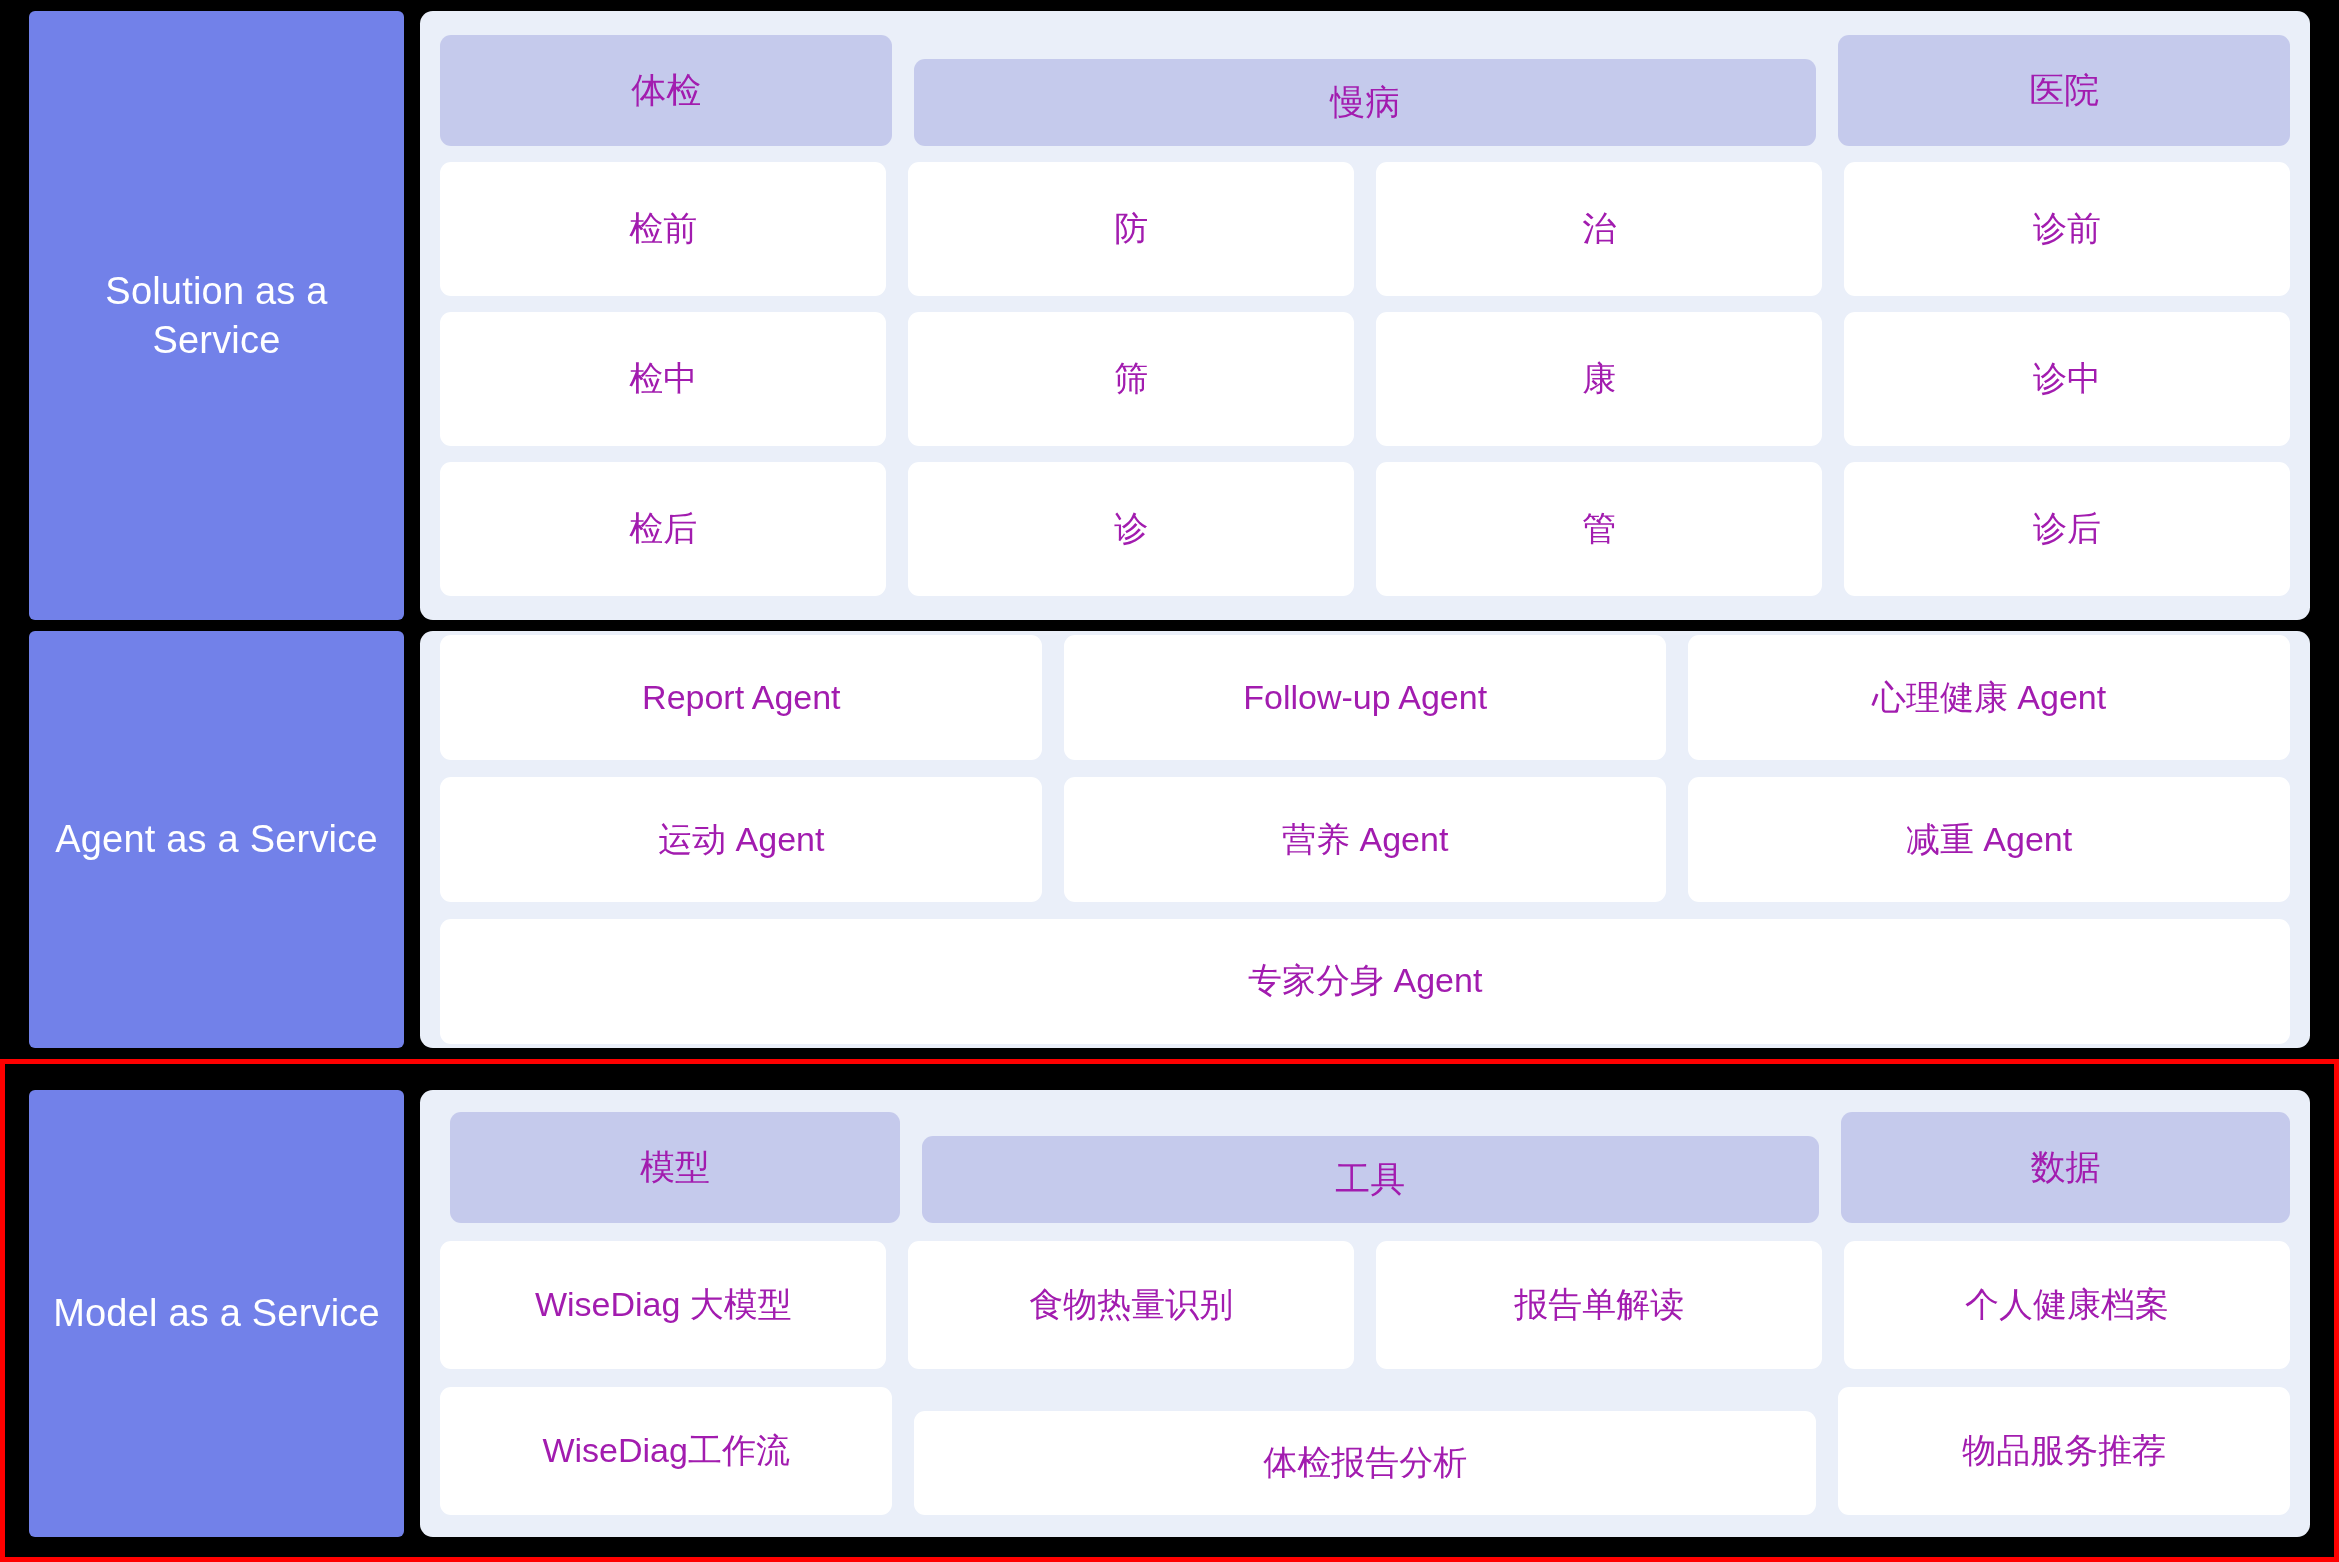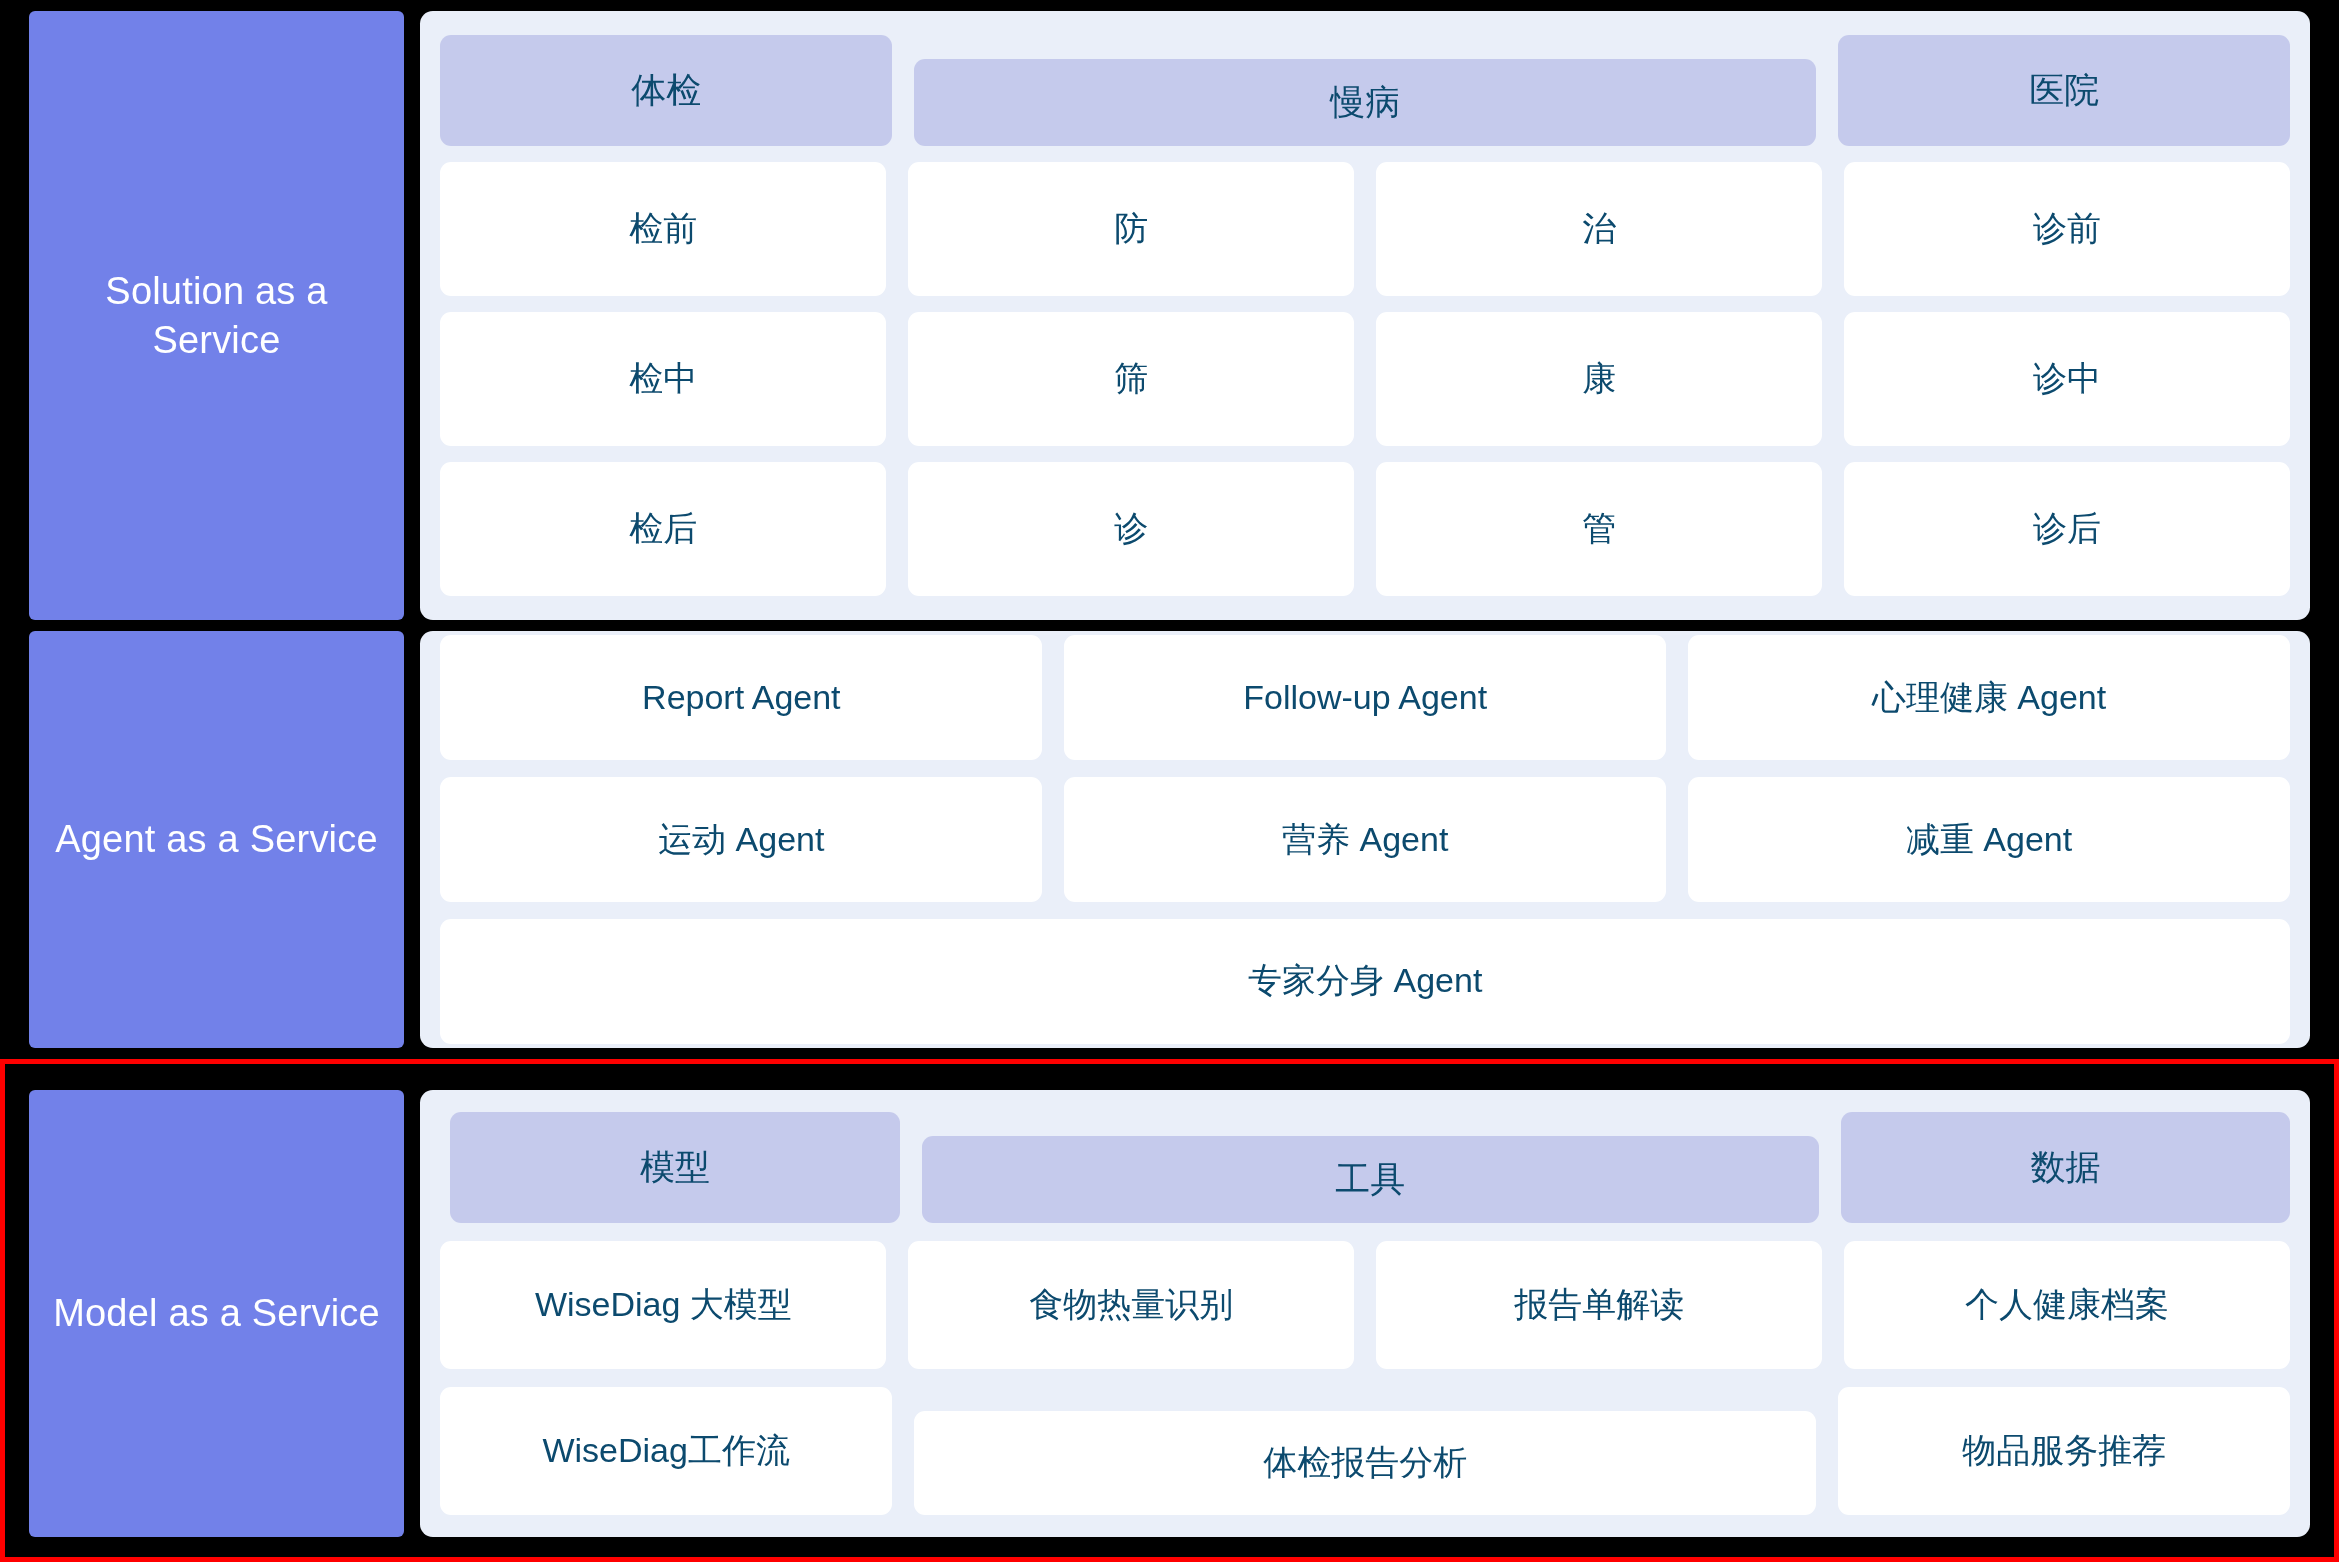--- a/index.html
+++ b/index.html
@@ -78,21 +78,21 @@
     min-height: 0;
   }
 
   .cell {
     background: #ffffff;
     border-radius: 11px;
     display: flex;
     align-items: center;
     justify-content: center;
     text-align: right;
-    color: #0c4a6e;
+    color: #a21caf;
     font-size: 34px;
     font-weight: 400;
     padding: 5.5px 9.1px;
     min-height: 0;
   }
   .cell.head {
     background: #C5CAEC;
     font-size: 35px;
   }
 

